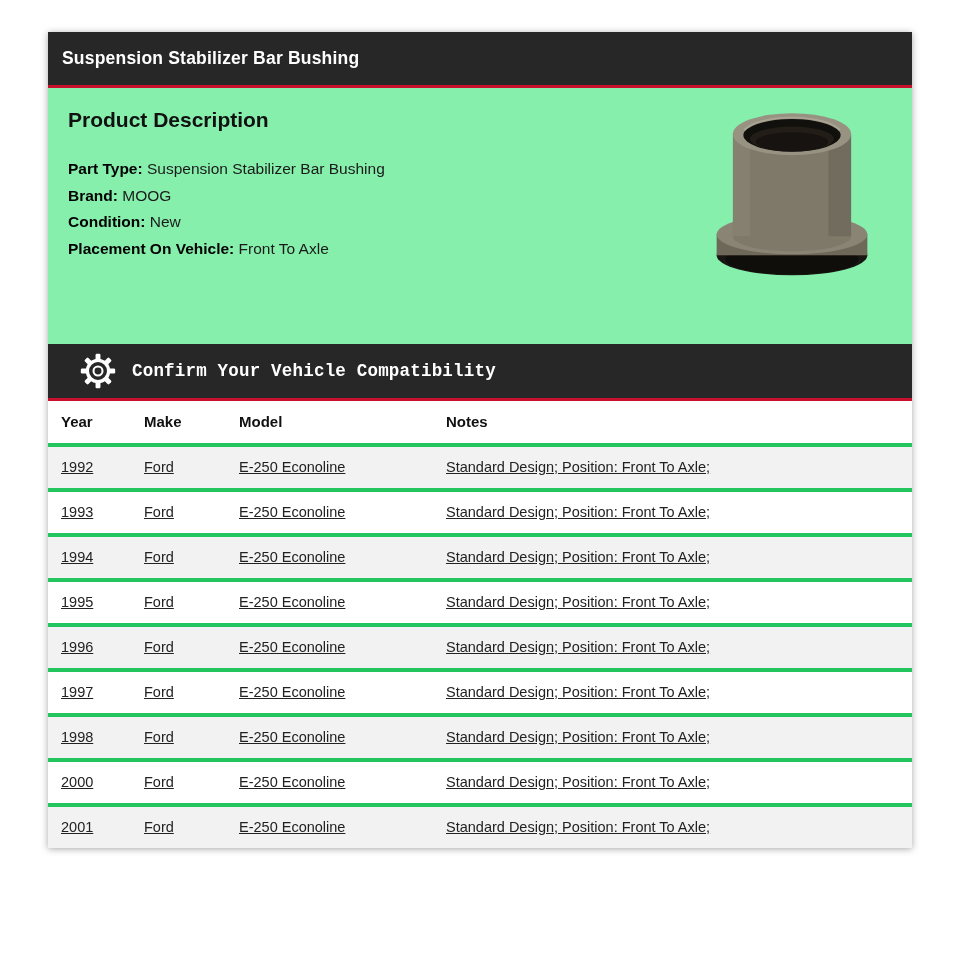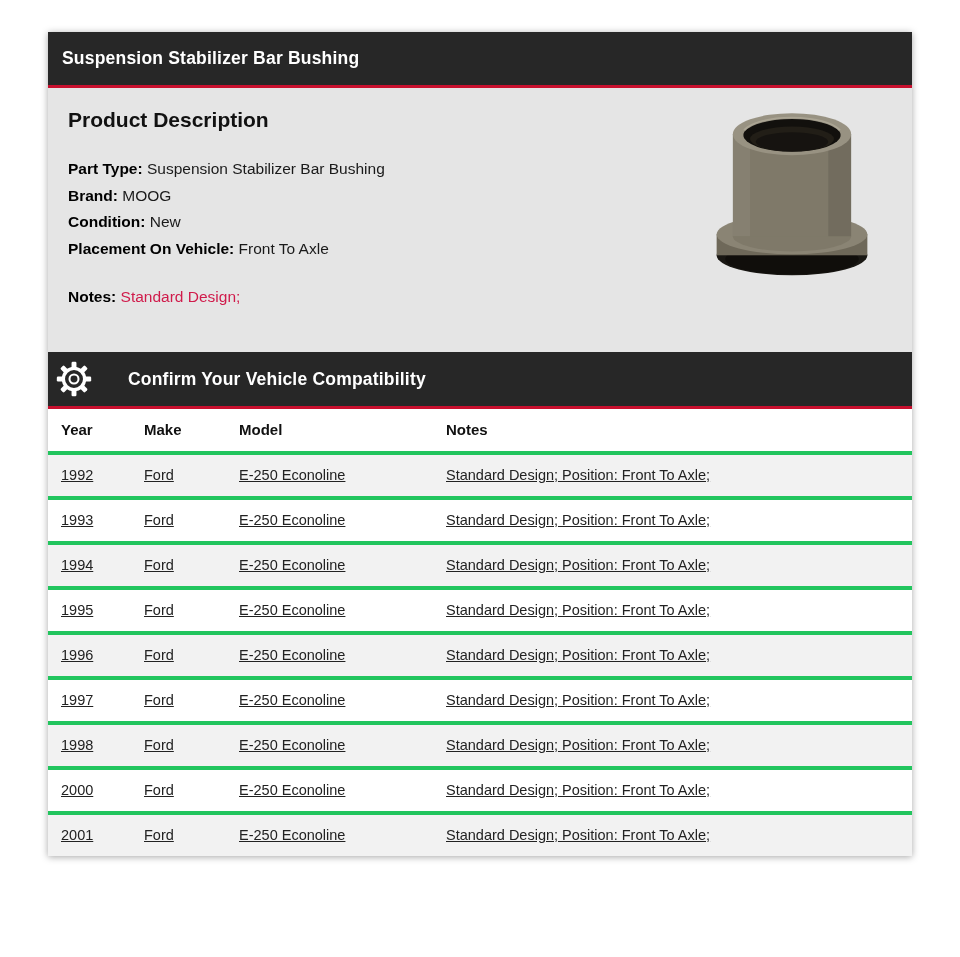--- a/index.html
+++ b/index.html
@@ -8,41 +8,41 @@
     width: 960px; height: 957px;
     font-family: "Liberation Sans", sans-serif;
     color: #1a1a1a;
     position: relative;
     overflow: hidden;
   }
   .container {
     position: absolute;
     left: 48px; right: 48px; top: 32px;
     box-shadow: 0 1px 7px rgba(0,0,0,0.35);
-    background: #e5e5e5;
+    background: #86efac;
   }
   .bar {
     background: #272727;
     color: #ffffff;
     border-bottom: 3px solid #c8102e;
     display: flex;
     align-items: center;
   }
   .bar h1, .bar h2 {
     font-size: 17.5px;
     font-weight: bold;
     letter-spacing: 0.2px;
   }
   .bar.product-bar { padding: 16px 14px; }
-  .bar.compat-bar { padding: 9px 14px 9px 8px; gap: 36px; }
+  .bar.compat-bar { padding: 9px 14px 9px 32px; gap: 16px; font-family: Liberation Mono, monospace; }
   .gear-wrap { display: flex; align-items: center; }
 
   .product-body {
     display: flex;
-    padding: 0 20px 46px 20px;
+    padding: 0 20px 58px 20px;
   }
   .product-text { width: 430px; }
   .product-text h2 {
     font-size: 21px;
     font-weight: bold;
     color: #111;
     margin: 20px 0 24px 0;
   }
   .fields p {
     font-size: 15.5px;
@@ -103,24 +103,20 @@
 
     <div class="product-body">
       <div class="product-text">
         <h2>Product Description</h2>
         <div class="fields" id="product-fields">
             <p><b>Part Type:</b> Suspension Stabilizer Bar Bushing</p>
             <p><b>Brand:</b> MOOG</p>
             <p><b>Condition:</b> New</p>
             <p><b>Placement On Vehicle:</b> Front To Axle</p>
           </div>
-        <p class="notes-line">
-          <b>Notes:</b>
-          <span class="notes-value">Standard Design;</span>
-        </p>
       </div>
 
       <div class="product-image">
         <svg viewBox="0 0 180 195" width="172" height="186" aria-hidden="true">
 
           <ellipse cx="90" cy="167" rx="79" ry="21" fill="#191713"></ellipse>
           <ellipse cx="90" cy="171" rx="70" ry="16" fill="#100e0b"></ellipse>
 
           <rect x="11" y="145" width="158" height="22" fill="#6e6859"></rect>
 

